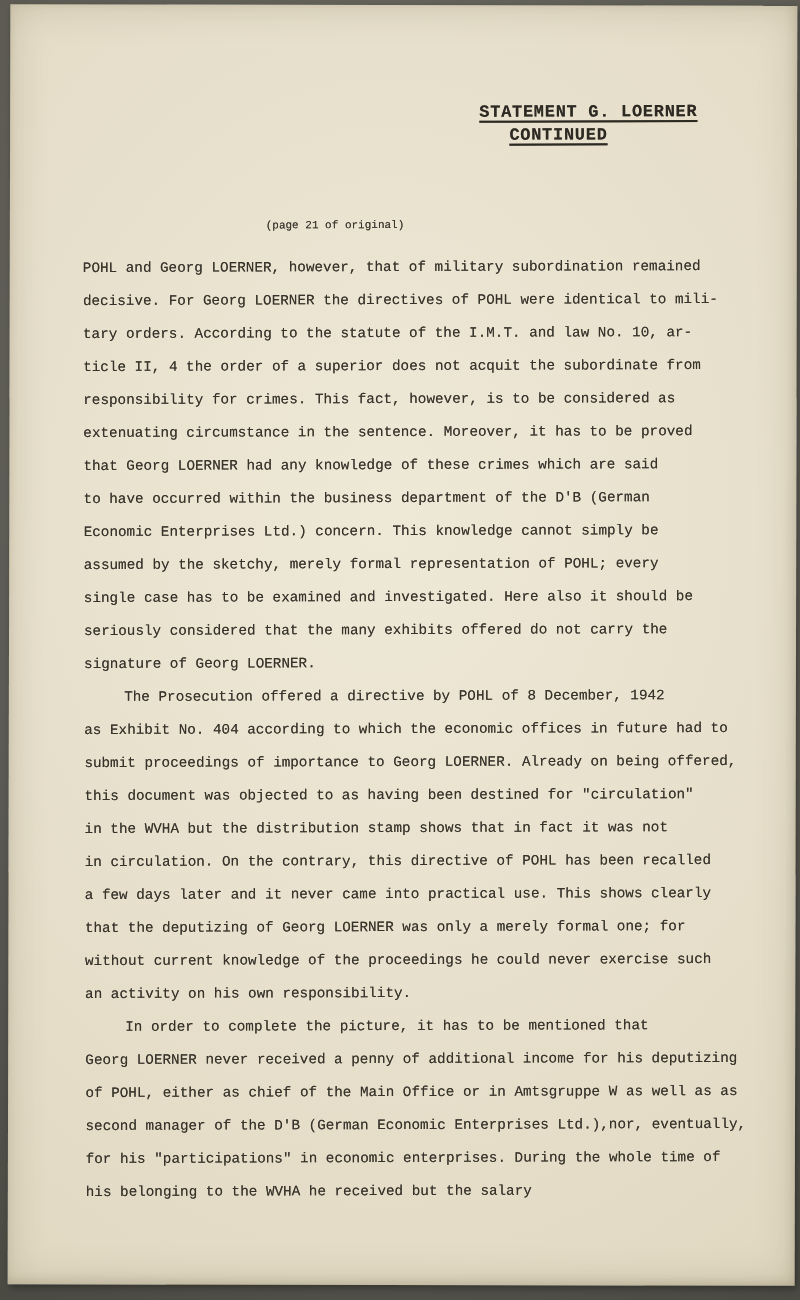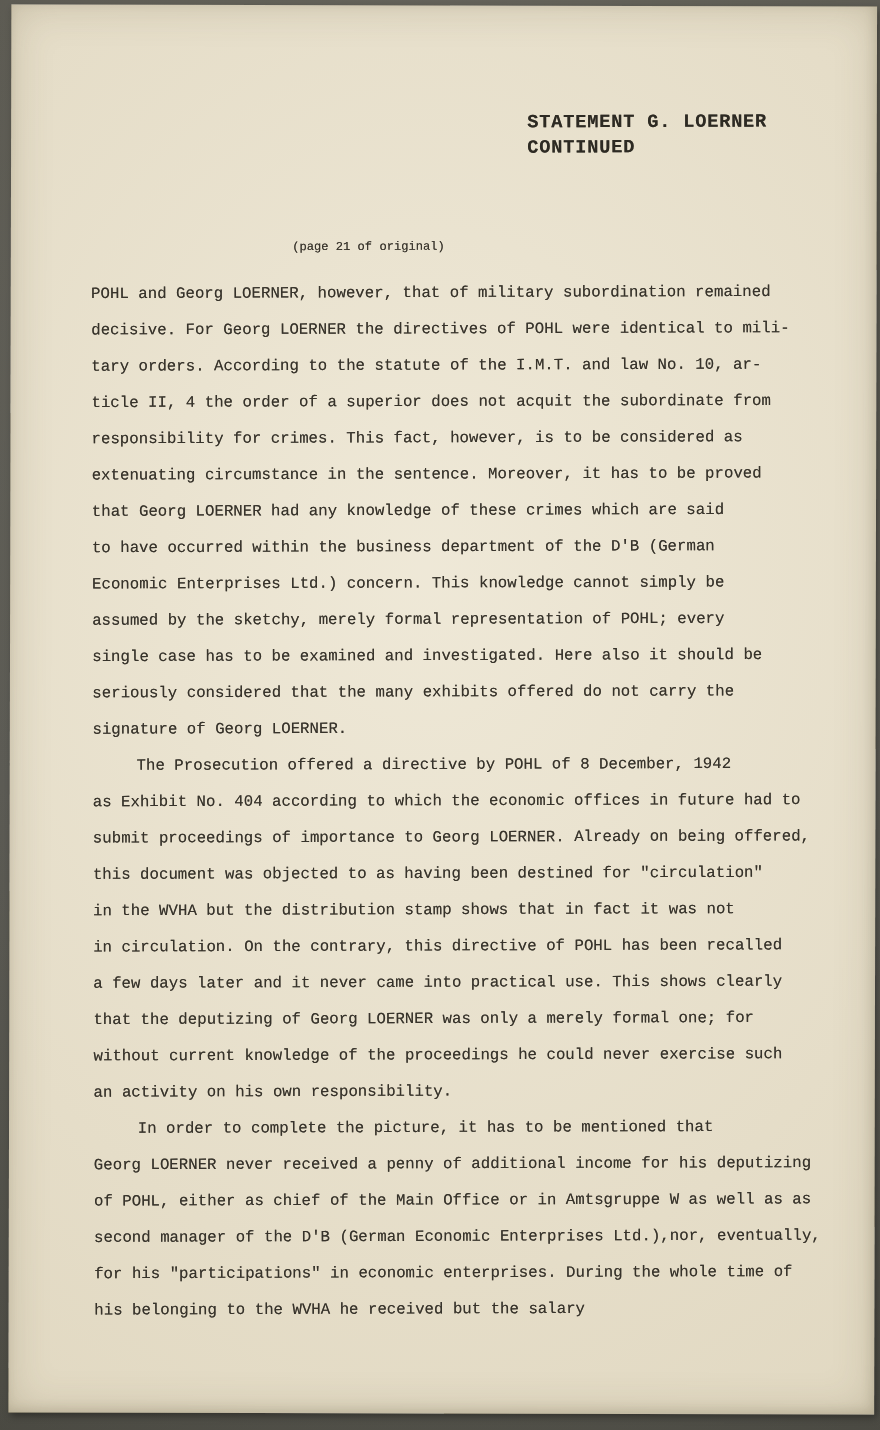--- a/index.html
+++ b/index.html
@@ -49,24 +49,26 @@
     position: absolute;
     left: 472px;
     top: 96px;
     font-size: 17px;
     font-weight: bold;
     letter-spacing: 0.7px;
     line-height: 23px;
     color: #2d2a23;
   }
   .doc-header .hline {
+    text-decoration: underline;
     text-decoration-thickness: 1.5px;
     text-underline-offset: 4px;
   }
   .doc-header .subtitle {
+    margin-left: 30px;
   }
   .page-label {
     position: absolute;
     left: 258px;
     top: 210px;
     font-size: 11px;
     line-height: 20px;
   }
   .body-text {
     position: absolute;

